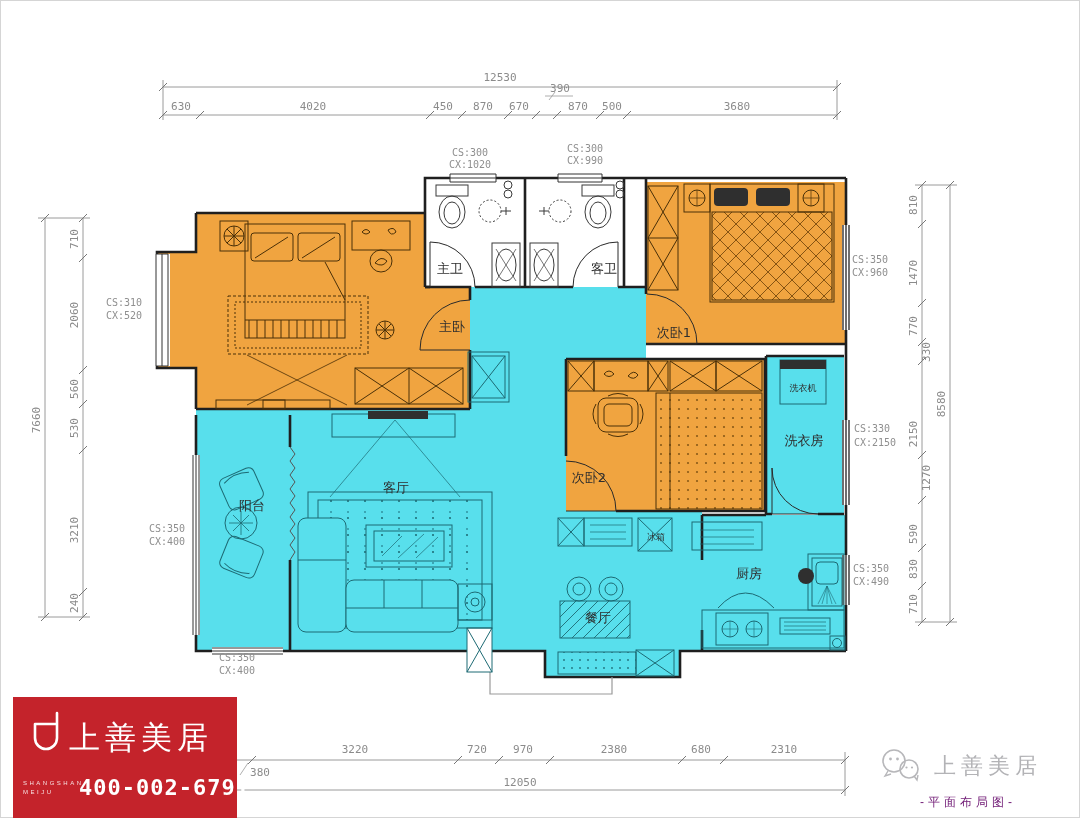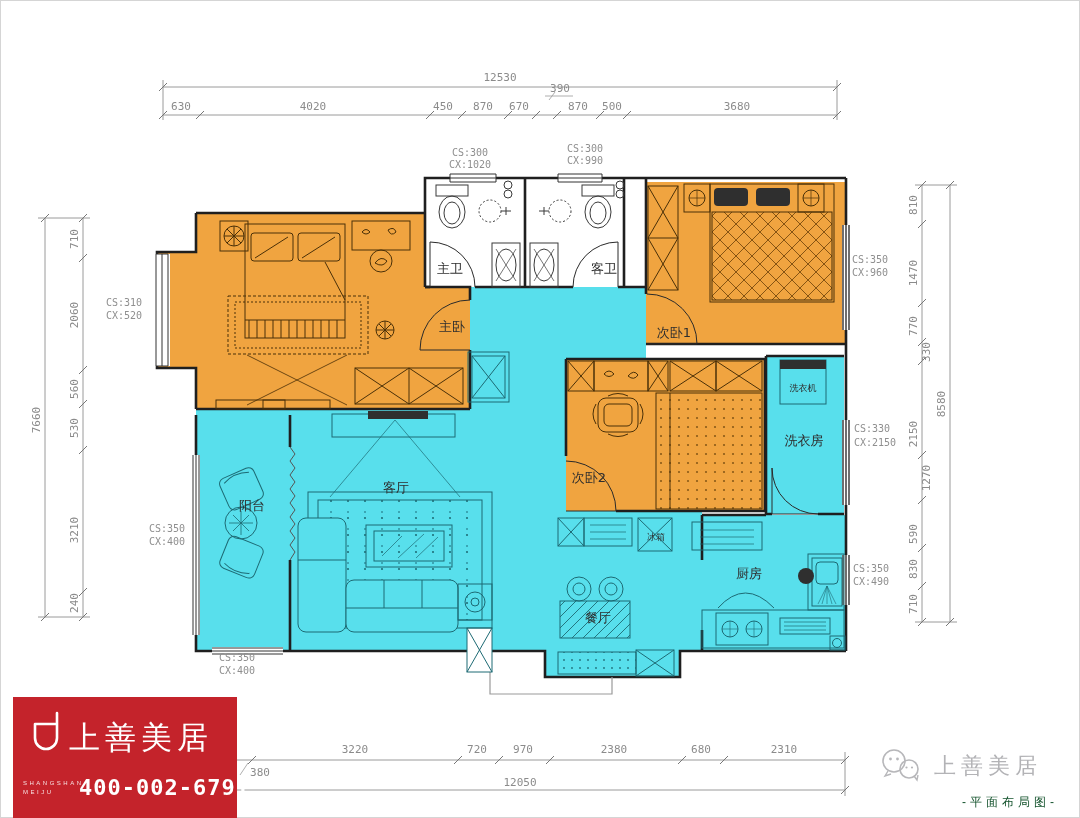--- a/index.html
+++ b/index.html
@@ -17,21 +17,21 @@
   .logo-name{font-size:31px;letter-spacing:5px;font-weight:400;color:#fff;white-space:nowrap;}
   .logo-row2{display:flex;align-items:center;margin-top:6px;}
   .logo-eng{width:56px;line-height:1.5;font-size:6px;letter-spacing:2.5px;color:rgba(255,255,255,.85);
             font-family:"Liberation Sans",sans-serif;}
   .logo-phone{flex:1;text-align:left;font-size:22px;letter-spacing:1px;font-weight:700;
               font-family:"DejaVu Sans Mono",monospace;color:#fff;white-space:nowrap;}
   
   .footer-brand{position:absolute;left:878px;top:746px;width:180px;text-align:center;}
   .fb-row{display:flex;align-items:center;justify-content:flex-start;gap:8px;}
   .fb-name{font-size:22px;letter-spacing:5px;color:#b3b3b6;font-weight:400;}
-  .fb-caption{margin-top:8px;font-size:12px;letter-spacing:4px;color:#14532d;text-align:right;}
+  .fb-caption{margin-top:8px;font-size:12px;letter-spacing:4px;color:#701a75;text-align:center;}
 </style>
 </head>
 <body>
 
 <div class="canvas">
 
 <svg width="1080" height="818" viewBox="0 0 1080 818">
   <defs>
     <pattern id="pdots" width="9" height="9" patternUnits="userSpaceOnUse">
       <circle cx="4" cy="4" r="1.1" fill="#8a5a17"></circle>

